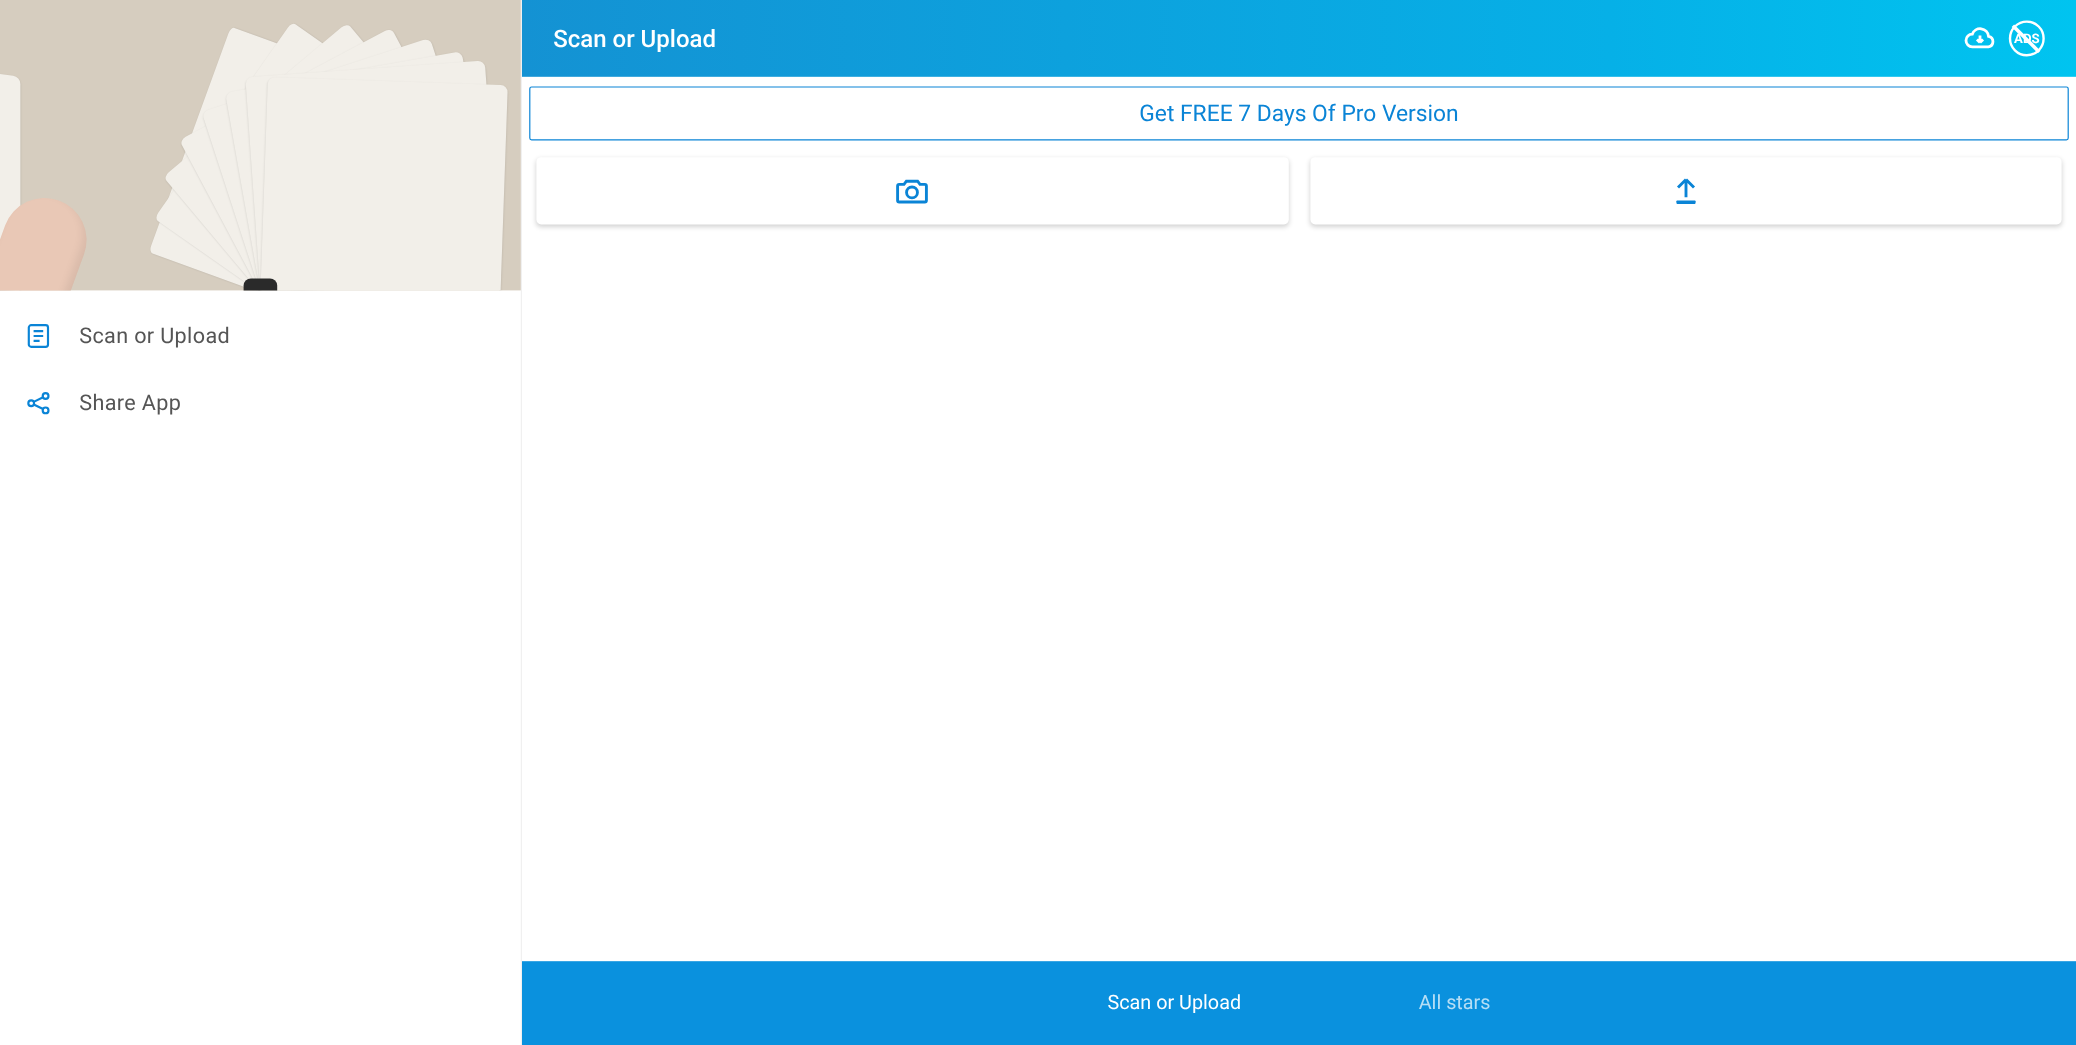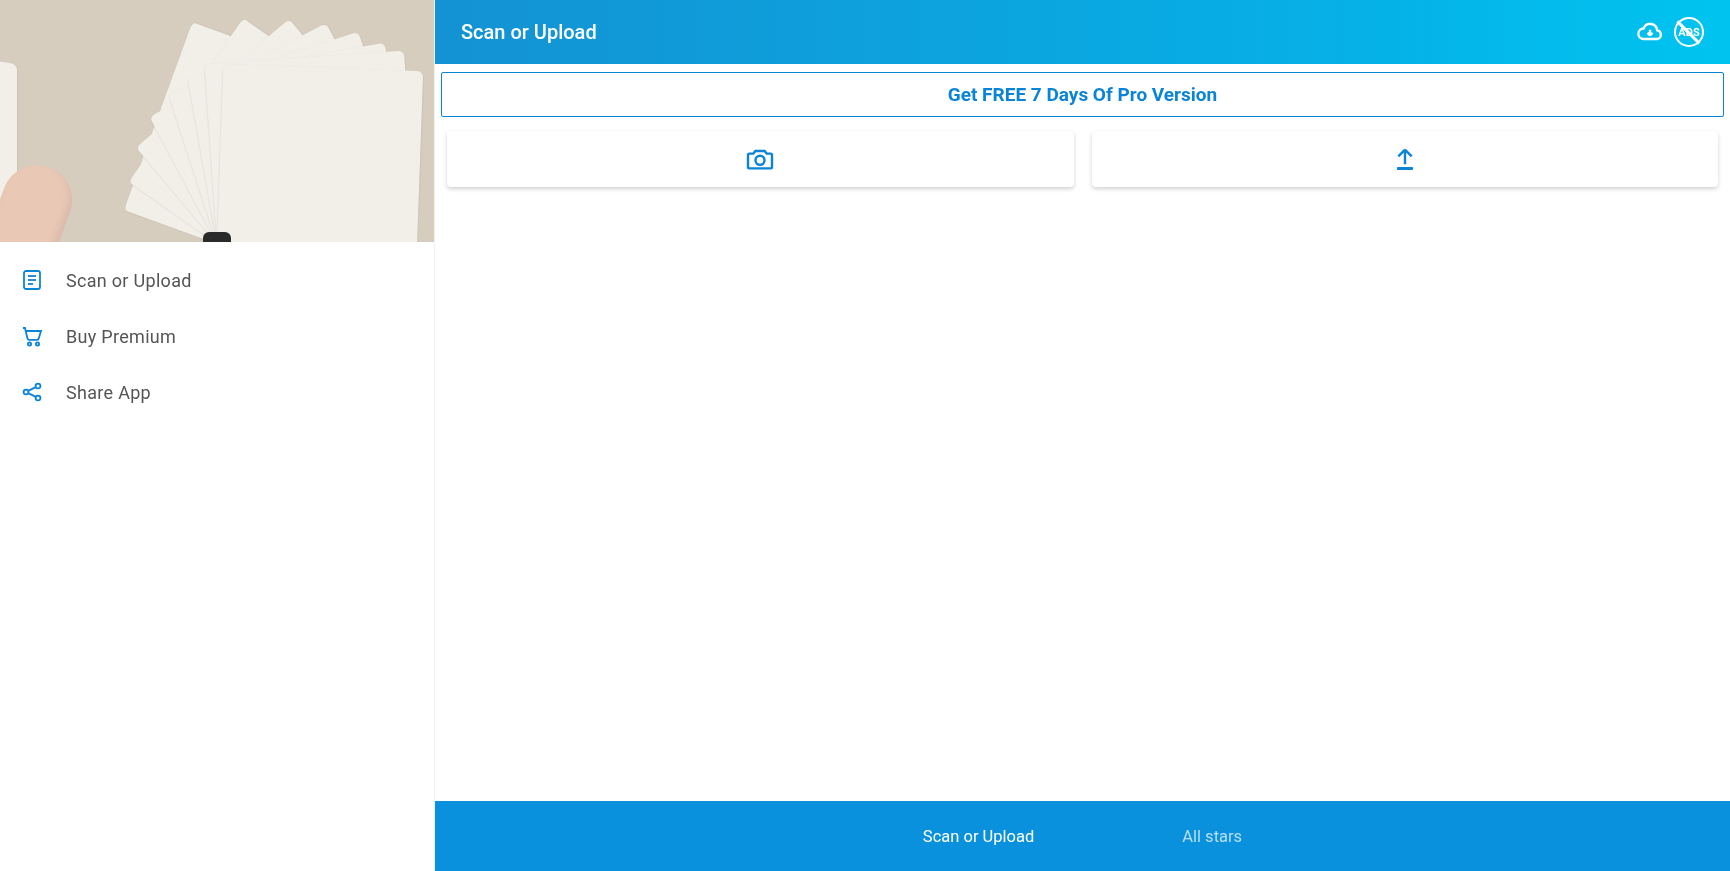--- a/index.html
+++ b/index.html
@@ -73,21 +73,21 @@
   .header-icon.circle::after{
     content:""; position:absolute; width:120%; height:2.5px; background:#fff;
     transform: rotate(45deg);
   }
 
   .content { flex: 1; padding: 8px 6px 6px 6px; overflow: auto; }
   .promo-bar {
     border: 1px solid #0a84d6;
     color: #0a84d6;
     font-size: 19px;
-    font-weight: 700;
+    font-weight: 400;
     text-align: center;
     padding: 10px 8px;
     border-radius: 2px;
     background: #fff;
     cursor: pointer;
   }
   .action-row {
     display: flex; gap: 18px; margin-top: 14px;
     padding: 0 6px;
   }
@@ -145,30 +145,20 @@
           <rect x="4" y="3" width="16" height="18" rx="2"></rect>
           <line x1="8" y1="8" x2="16" y2="8"></line>
             <line x1="8" y1="12" x2="16" y2="12"></line>
             <line x1="8" y1="16" x2="13" y2="16"></line>
         </svg>
       </span>
       <span class="menu-label">Scan or Upload</span>
     </div>
 
 
-    <div class="menu-item">
-      <span class="menu-icon">
-        <svg viewBox="0 0 24 24" fill="none" stroke="currentColor" stroke-width="1.8">
-          <path d="M3 4h2l2.4 10.2a2 2 0 0 0 2 1.6h7.4a2 2 0 0 0 2-1.5L21 7H6"></path>
-          <circle cx="9.5" cy="20" r="1.6"></circle>
-            <circle cx="17.5" cy="20" r="1.6"></circle>
-        </svg>
-      </span>
-      <span class="menu-label">Buy Premium</span>
-    </div>
 
 
     <div class="menu-item">
       <span class="menu-icon">
         <svg viewBox="0 0 24 24" fill="none" stroke="currentColor" stroke-width="1.8">
           <circle cx="6" cy="12" r="2.4"></circle>
             <circle cx="18" cy="6" r="2.4"></circle>
             <circle cx="18" cy="18" r="2.4"></circle>
           <line x1="8.1" y1="10.9" x2="15.9" y2="7.1"></line>
             <line x1="8.1" y1="13.1" x2="15.9" y2="16.9"></line>

